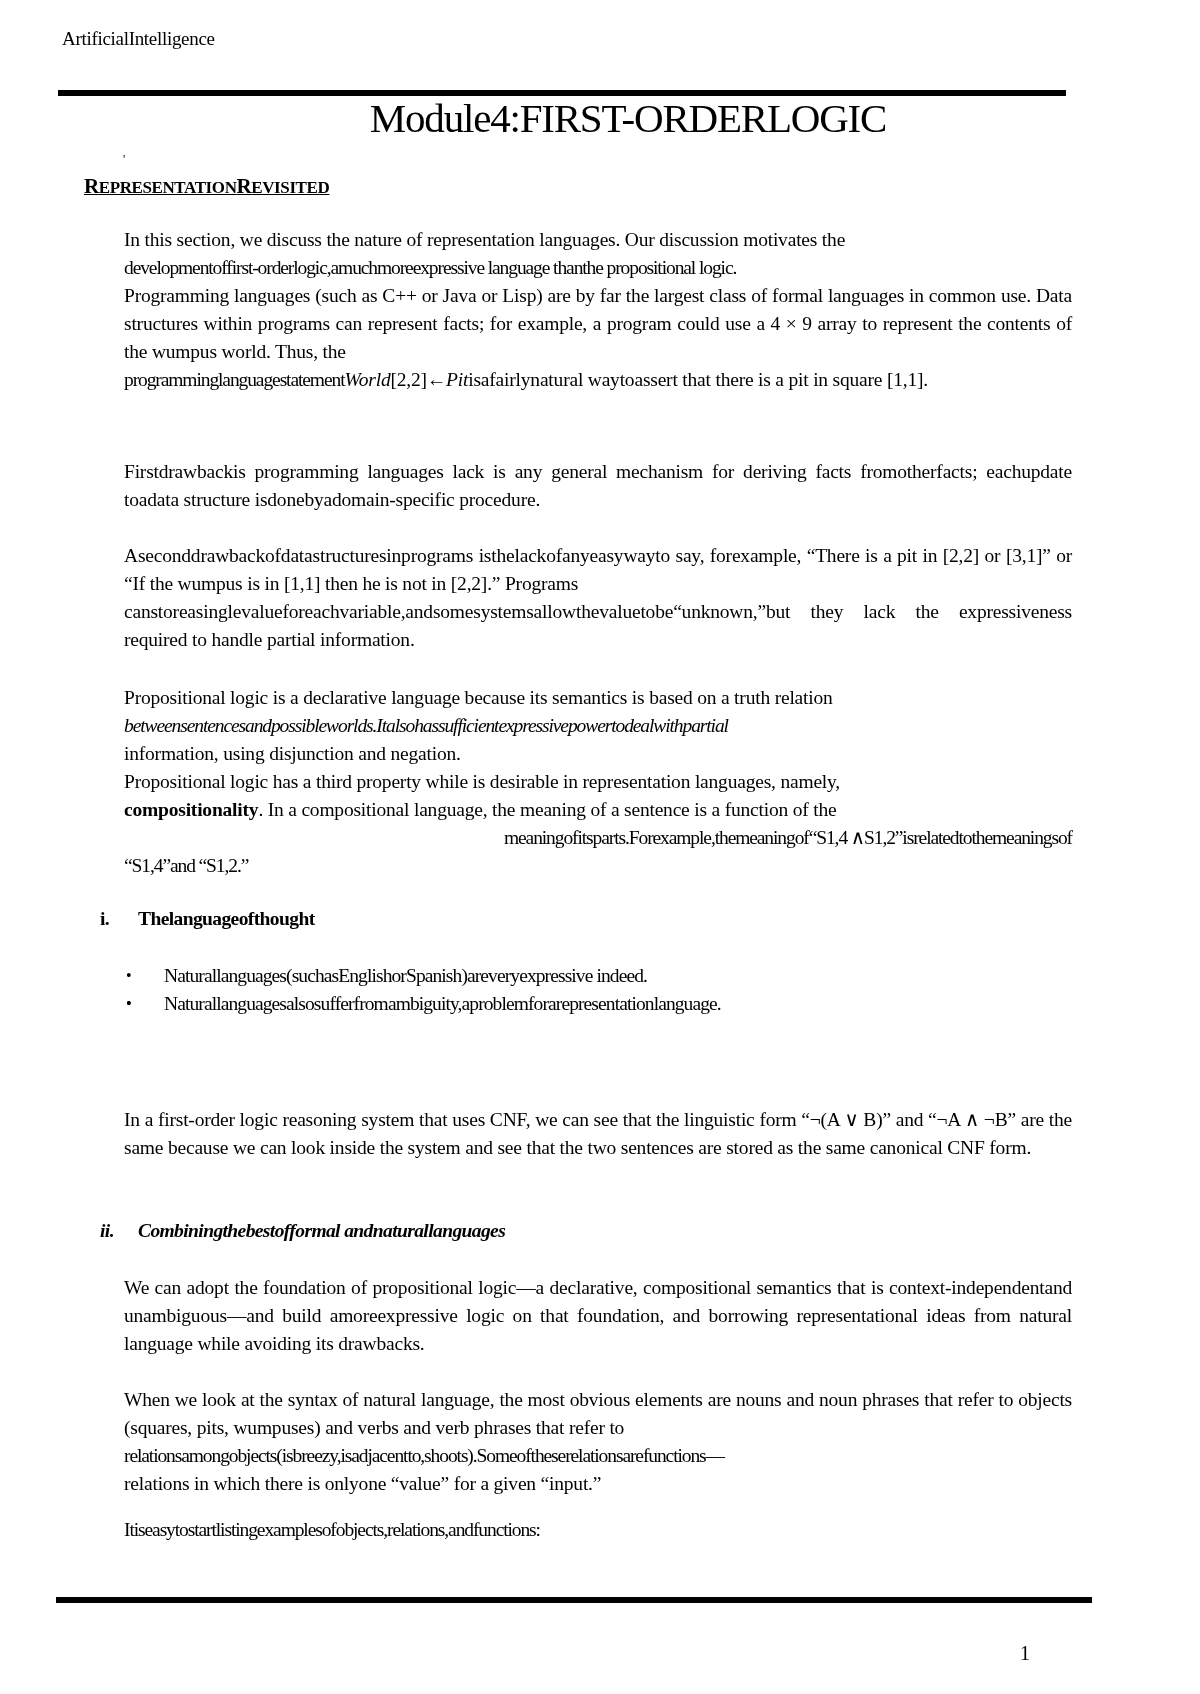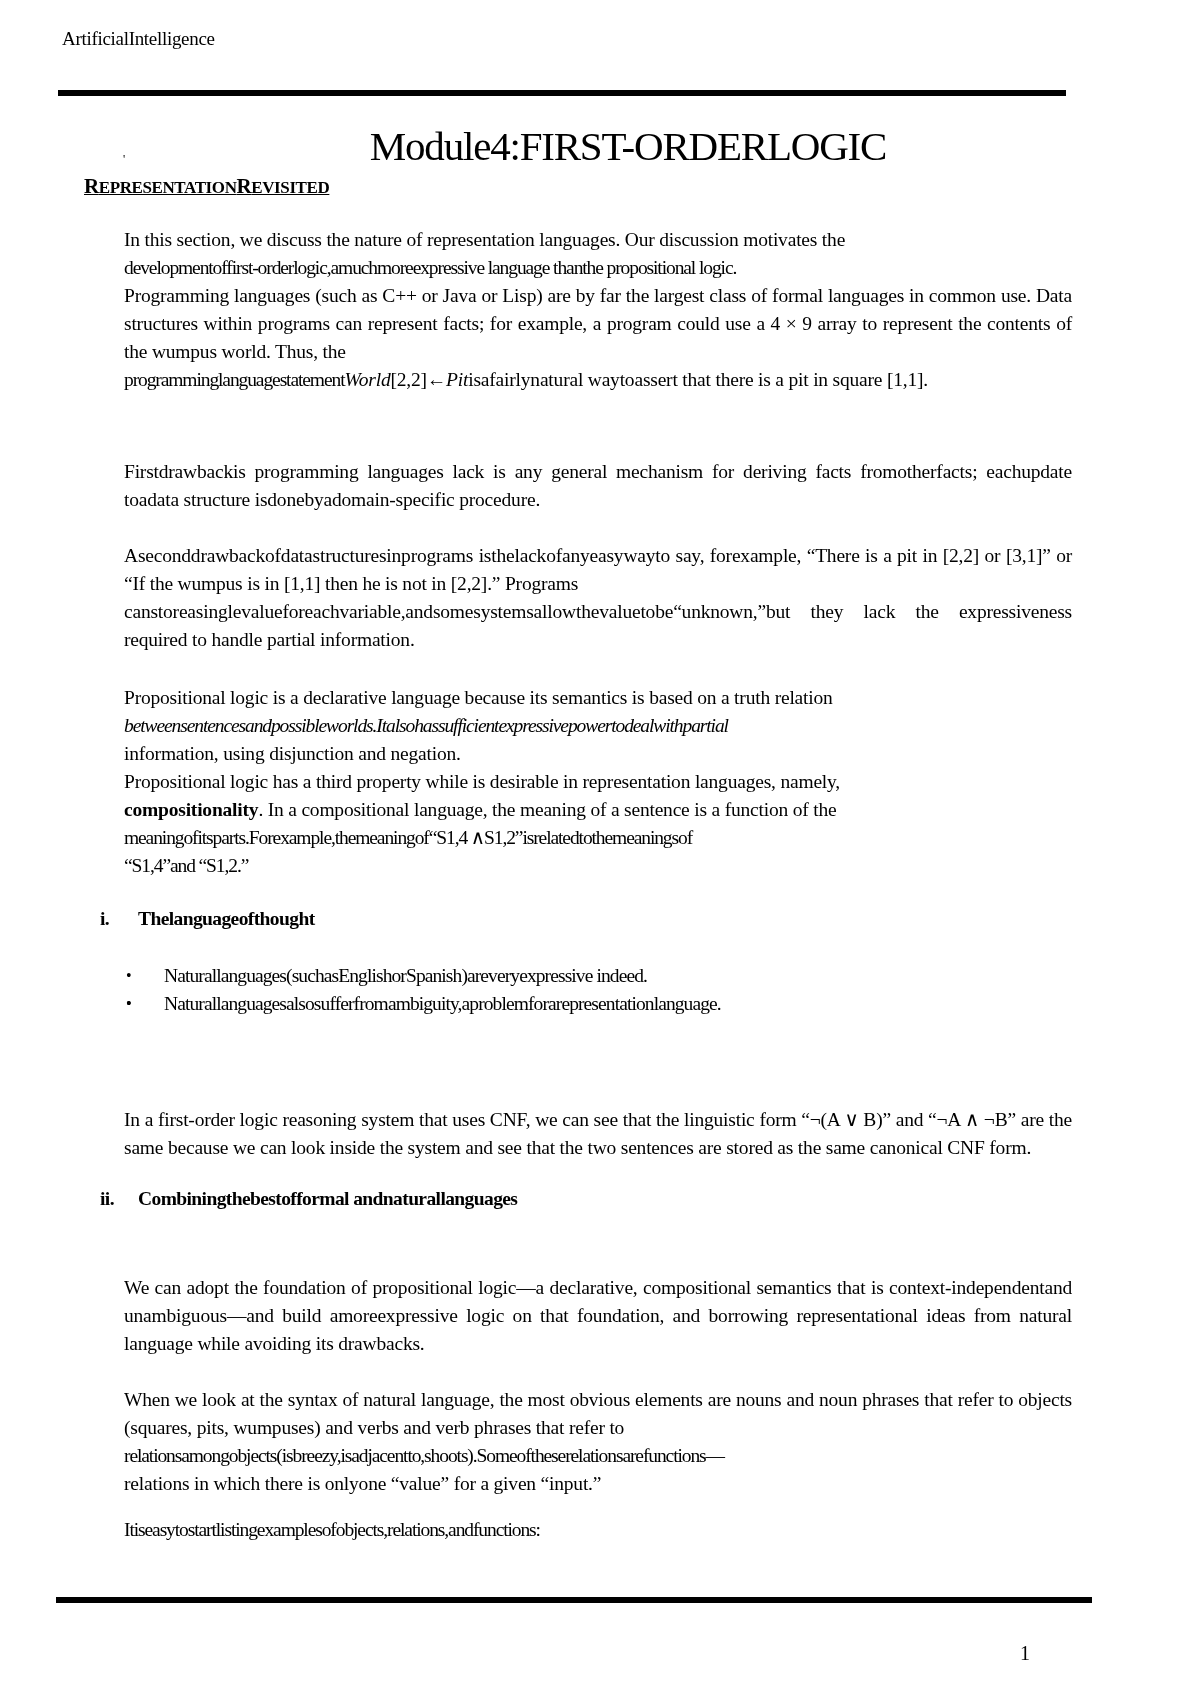--- a/index.html
+++ b/index.html
@@ -33,21 +33,20 @@
     .title {
       position: absolute;
       left: 0;
       width: 1200px;
       top: 94px;
       text-align: center;
       font-size: 41px;
       letter-spacing: -1.2px;
       padding-left: 56px;
       box-sizing: border-box;
-      margin-top: 28px;
     }
     .tick {
       position: absolute;
       left: 123px;
       top: 152px;
       font-size: 12px;
     }
     .section-head {
       position: absolute;
       left: 84px;
@@ -141,37 +140,37 @@
 
 <div class="block" style="top:684px;">
   <p>Propositional logic is a declarative language because its semantics is based on a truth relation</p>
   <p class="condensed" style="text-align:left;font-style:italic;">betweensentencesandpossibleworlds.Italsohassufficientexpressivepowertodealwithpartial</p>
   <p style="text-align:left;">information, using disjunction and negation.</p>
 </div>
 
 <div class="block" style="top:768px;">
   <p>Propositional logic has a third property while is desirable in representation languages, namely,</p>
   <p><b>compositionality</b><span>. In a compositional language, the meaning of a sentence is a function of the</span></p>
-  <p class="condensed" style="text-align:left;">meaningofitsparts.Forexample,themeaningof“S1,4 ∧S1,2”isrelatedtothemeaningsof</p>
+  <p class="condensed" style="text-align:right;">meaningofitsparts.Forexample,themeaningof“S1,4 ∧S1,2”isrelatedtothemeaningsof</p>
   <p class="condensed" style="text-align:left;">“S1,4”and “S1,2.”</p>
 </div>
 
 <div class="sub-head" style="top:908px;"><span class="num">i.</span><span>Thelanguageofthought</span></div>
 
 <ul class="bullets" style="top:962px;">
   <li><span class="dot">•</span><span>Naturallanguages(suchasEnglishorSpanish)areveryexpressive indeed.</span></li>
   <li><span class="dot">•</span></li>
   <li><span class="dot">•</span><span>Naturallanguagesalsosufferfromambiguity,aproblemforarepresentationlanguage.</span></li>
 </ul>
 
 <div class="block" style="top:1106px;">
   <p>In a first-order logic reasoning system that uses CNF, we can see that the linguistic form “¬(A ∨ B)” and “¬A ∧ ¬B” are the same because we can look inside the system and see that the two sentences are stored as the same canonical CNF form.</p>
 </div>
 
-<div class="sub-head" style="top:1188px;"><span class="num">ii.</span><span>Combiningthebestofformal andnaturallanguages</span></div>
+<div class="sub-head" style="top:1220px;font-style:italic;"><span class="num">ii.</span><span>Combiningthebestofformal andnaturallanguages</span></div>
 
 <div class="block" style="top:1274px;">
   <p>We can adopt the foundation of propositional logic—a declarative, compositional semantics that is context-independentand unambiguous—and build amoreexpressive logic on that foundation, and borrowing representational ideas from natural language while avoiding its drawbacks.</p>
 </div>
 
 <div class="block" style="top:1386px;">
   <p>When we look at the syntax of natural language, the most obvious elements are nouns and noun phrases that refer to objects (squares, pits, wumpuses) and verbs and verb phrases that refer to</p>
   <p class="condensed" style="text-align:left;">relationsamongobjects(isbreezy,isadjacentto,shoots).Someoftheserelationsarefunctions—</p>
   <p style="text-align:left;">relations in which there is onlyone “value” for a given “input.”</p>
 </div>

